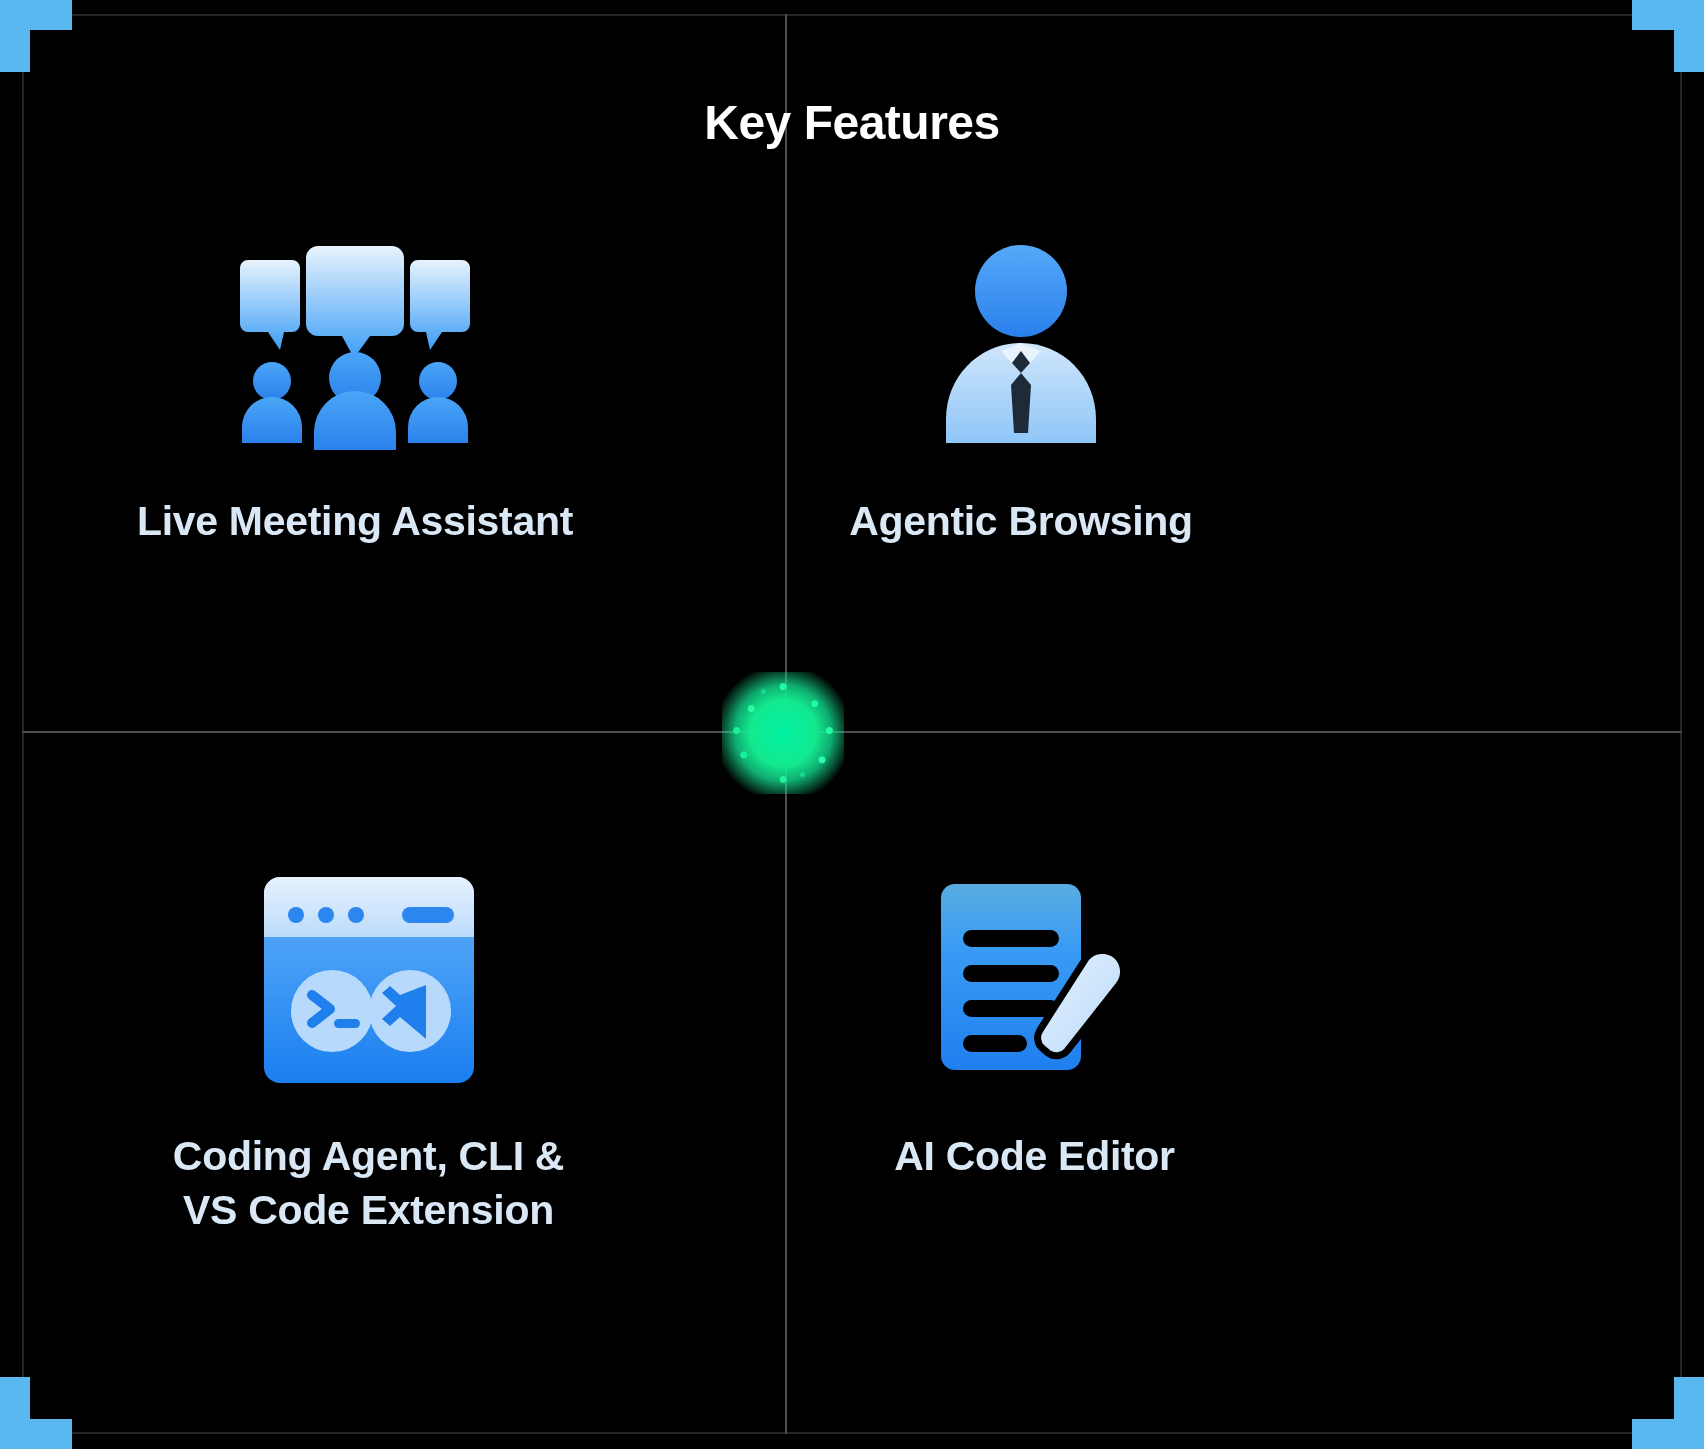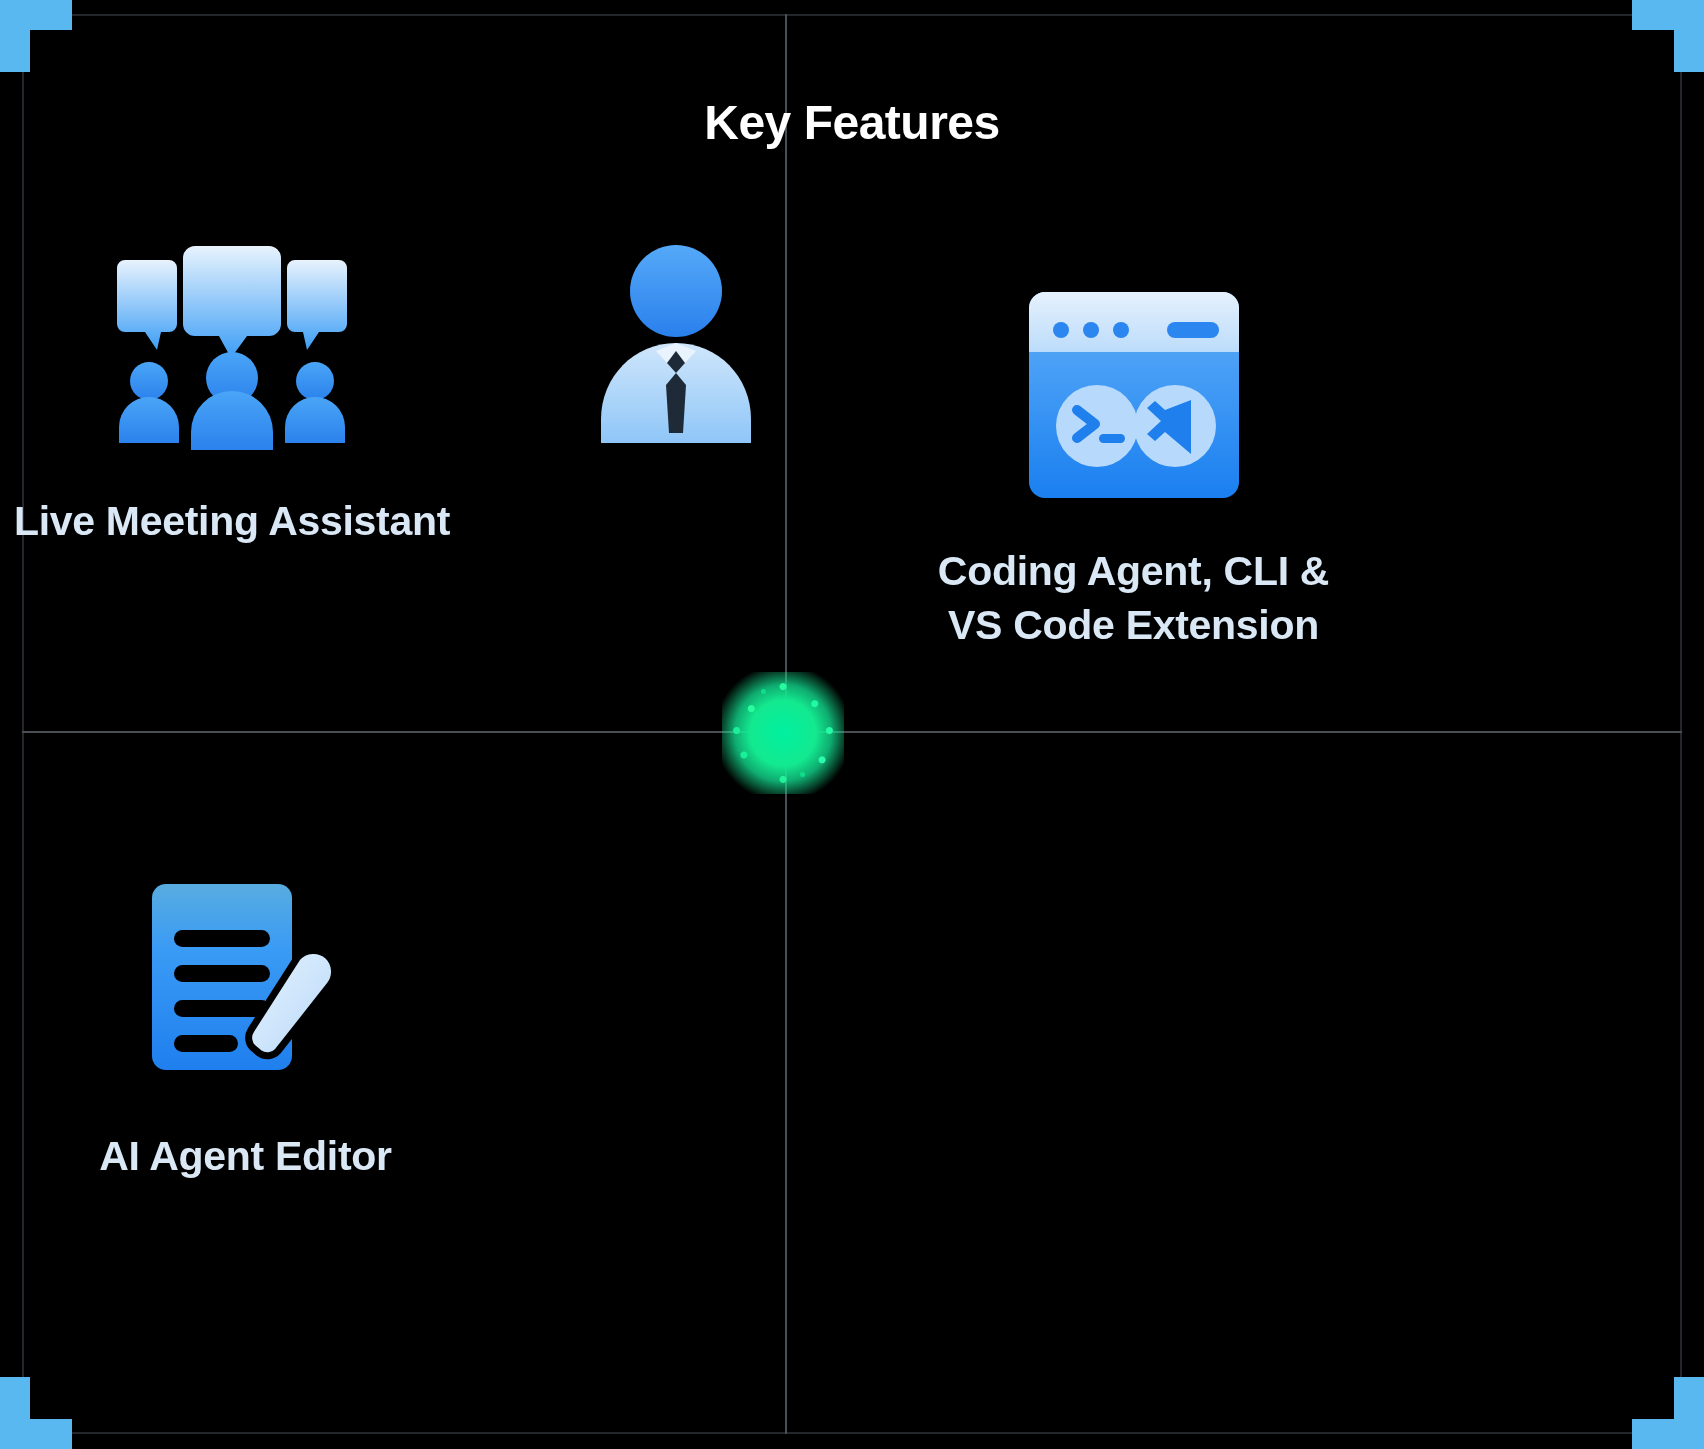--- a/index.html
+++ b/index.html
@@ -77,24 +77,24 @@
   .title {
     position:absolute; left:0; top:95px; width:100%;
     text-align:center;
     font-size:48px; font-weight:bold; color:#ffffff;
     letter-spacing:-0.5px;
     z-index:4;
   }
 
   
   .features {
-    position:absolute; left:10px; top:230px;
+    position:absolute; left:22px; top:230px;
     width:1332px; height:1170px;
     display:grid;
-    grid-template-columns:1fr 1fr 1fr;
+    grid-template-columns:1fr 1fr;
     grid-template-rows:1fr 1fr;
     z-index:3;
   }
   .feature {
     display:flex; flex-direction:column;
     align-items:center; justify-content:flex-start;
   }
   .feature.r2 { padding-top:50px;margin-left:27px; }
   .icon-wrap {
     width:250px; height:230px;
@@ -194,20 +194,21 @@
         <circle cx="87" cy="48" r="46" fill="url(#gHead)"></circle>
 
         <path d="M12 200 v-24 c0 -42 33 -76 75 -76 c42 0 75 34 75 76 v24 z" fill="url(#gBody)"></path>
 
         <path d="M87 100 l-20 8 l20 22 l20 -22 z" fill="#e9f3fe"></path>
 
         <path d="M87 108 l-9 12 l9 10 l9 -10 z" fill="#1f2a38"></path>
         <path d="M87 130 l-10 12 l3 48 h14 l3 -48 z" fill="#1f2a38"></path>
       </svg>
     </div>
+    <div class="f-label">Agentic Browsing</div>
   </div>
 
   <div class="feature r2">
     <div class="icon-wrap">
       <svg width="218" height="218" viewBox="0 0 218 218">
         <defs>
           <linearGradient id="gWinTop" x1="0" y1="0" x2="0" y2="1">
             <stop offset="0%" stop-color="#e6f1fd"></stop>
             <stop offset="100%" stop-color="#bcdcfb"></stop>
           </linearGradient>
@@ -255,16 +256,16 @@
 
         <rect x="6" y="6" width="140" height="186" rx="14" fill="url(#gDoc)"></rect>
         <rect x="28" y="52" width="96" height="17" rx="8.5" fill="#000"></rect>
         <rect x="28" y="87" width="96" height="17" rx="8.5" fill="#000"></rect>
         <rect x="28" y="122" width="96" height="17" rx="8.5" fill="#000"></rect>
         <rect x="28" y="157" width="64" height="17" rx="8.5" fill="#000"></rect>
 
         <path d="M182 78 a22 22 0 0 0 -31 2 l-46 72 a14 14 0 0 0 2 18 l6 5 a14 14 0 0 0 19 -2 l52 -66 a22 22 0 0 0 -2 -29 z" fill="url(#gPen)" stroke="#000" stroke-width="7"></path>
       </svg>
     </div>
-    <div class="f-label">AI Agent Editor</div>
+    <div class="f-label">AI Code Editor</div>
   </div>
 
 </div>
 
 </body></html>

